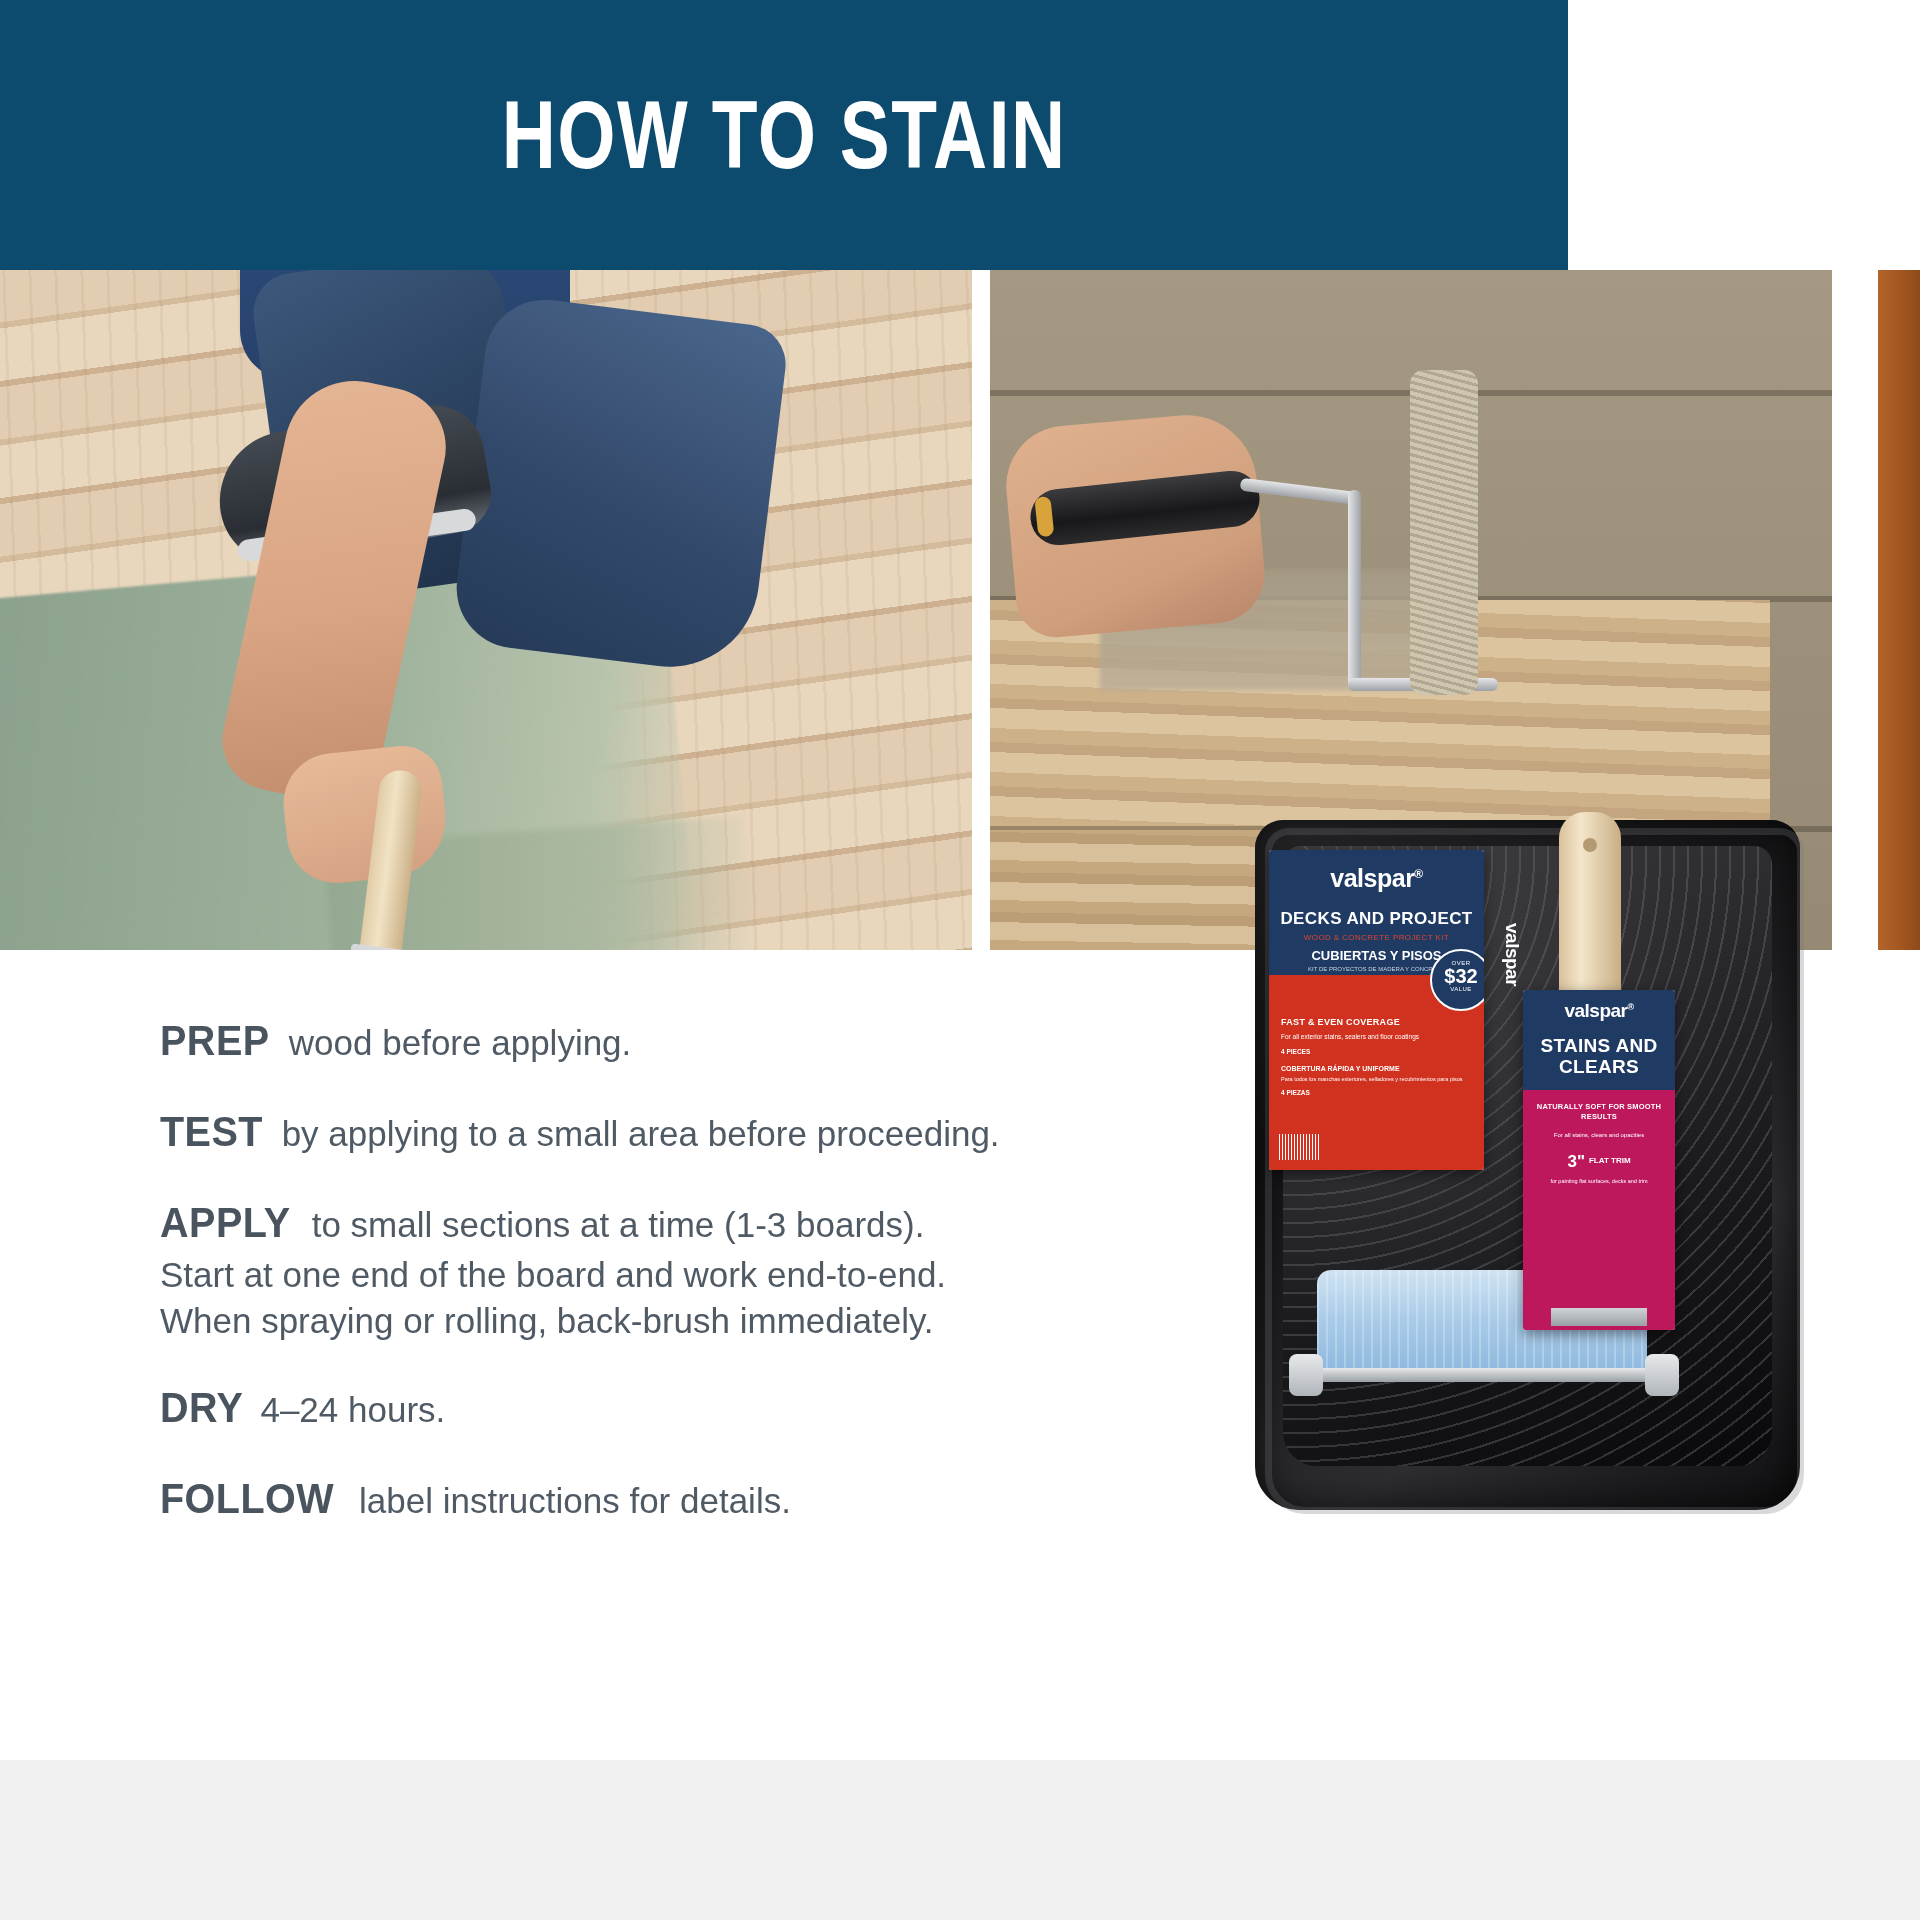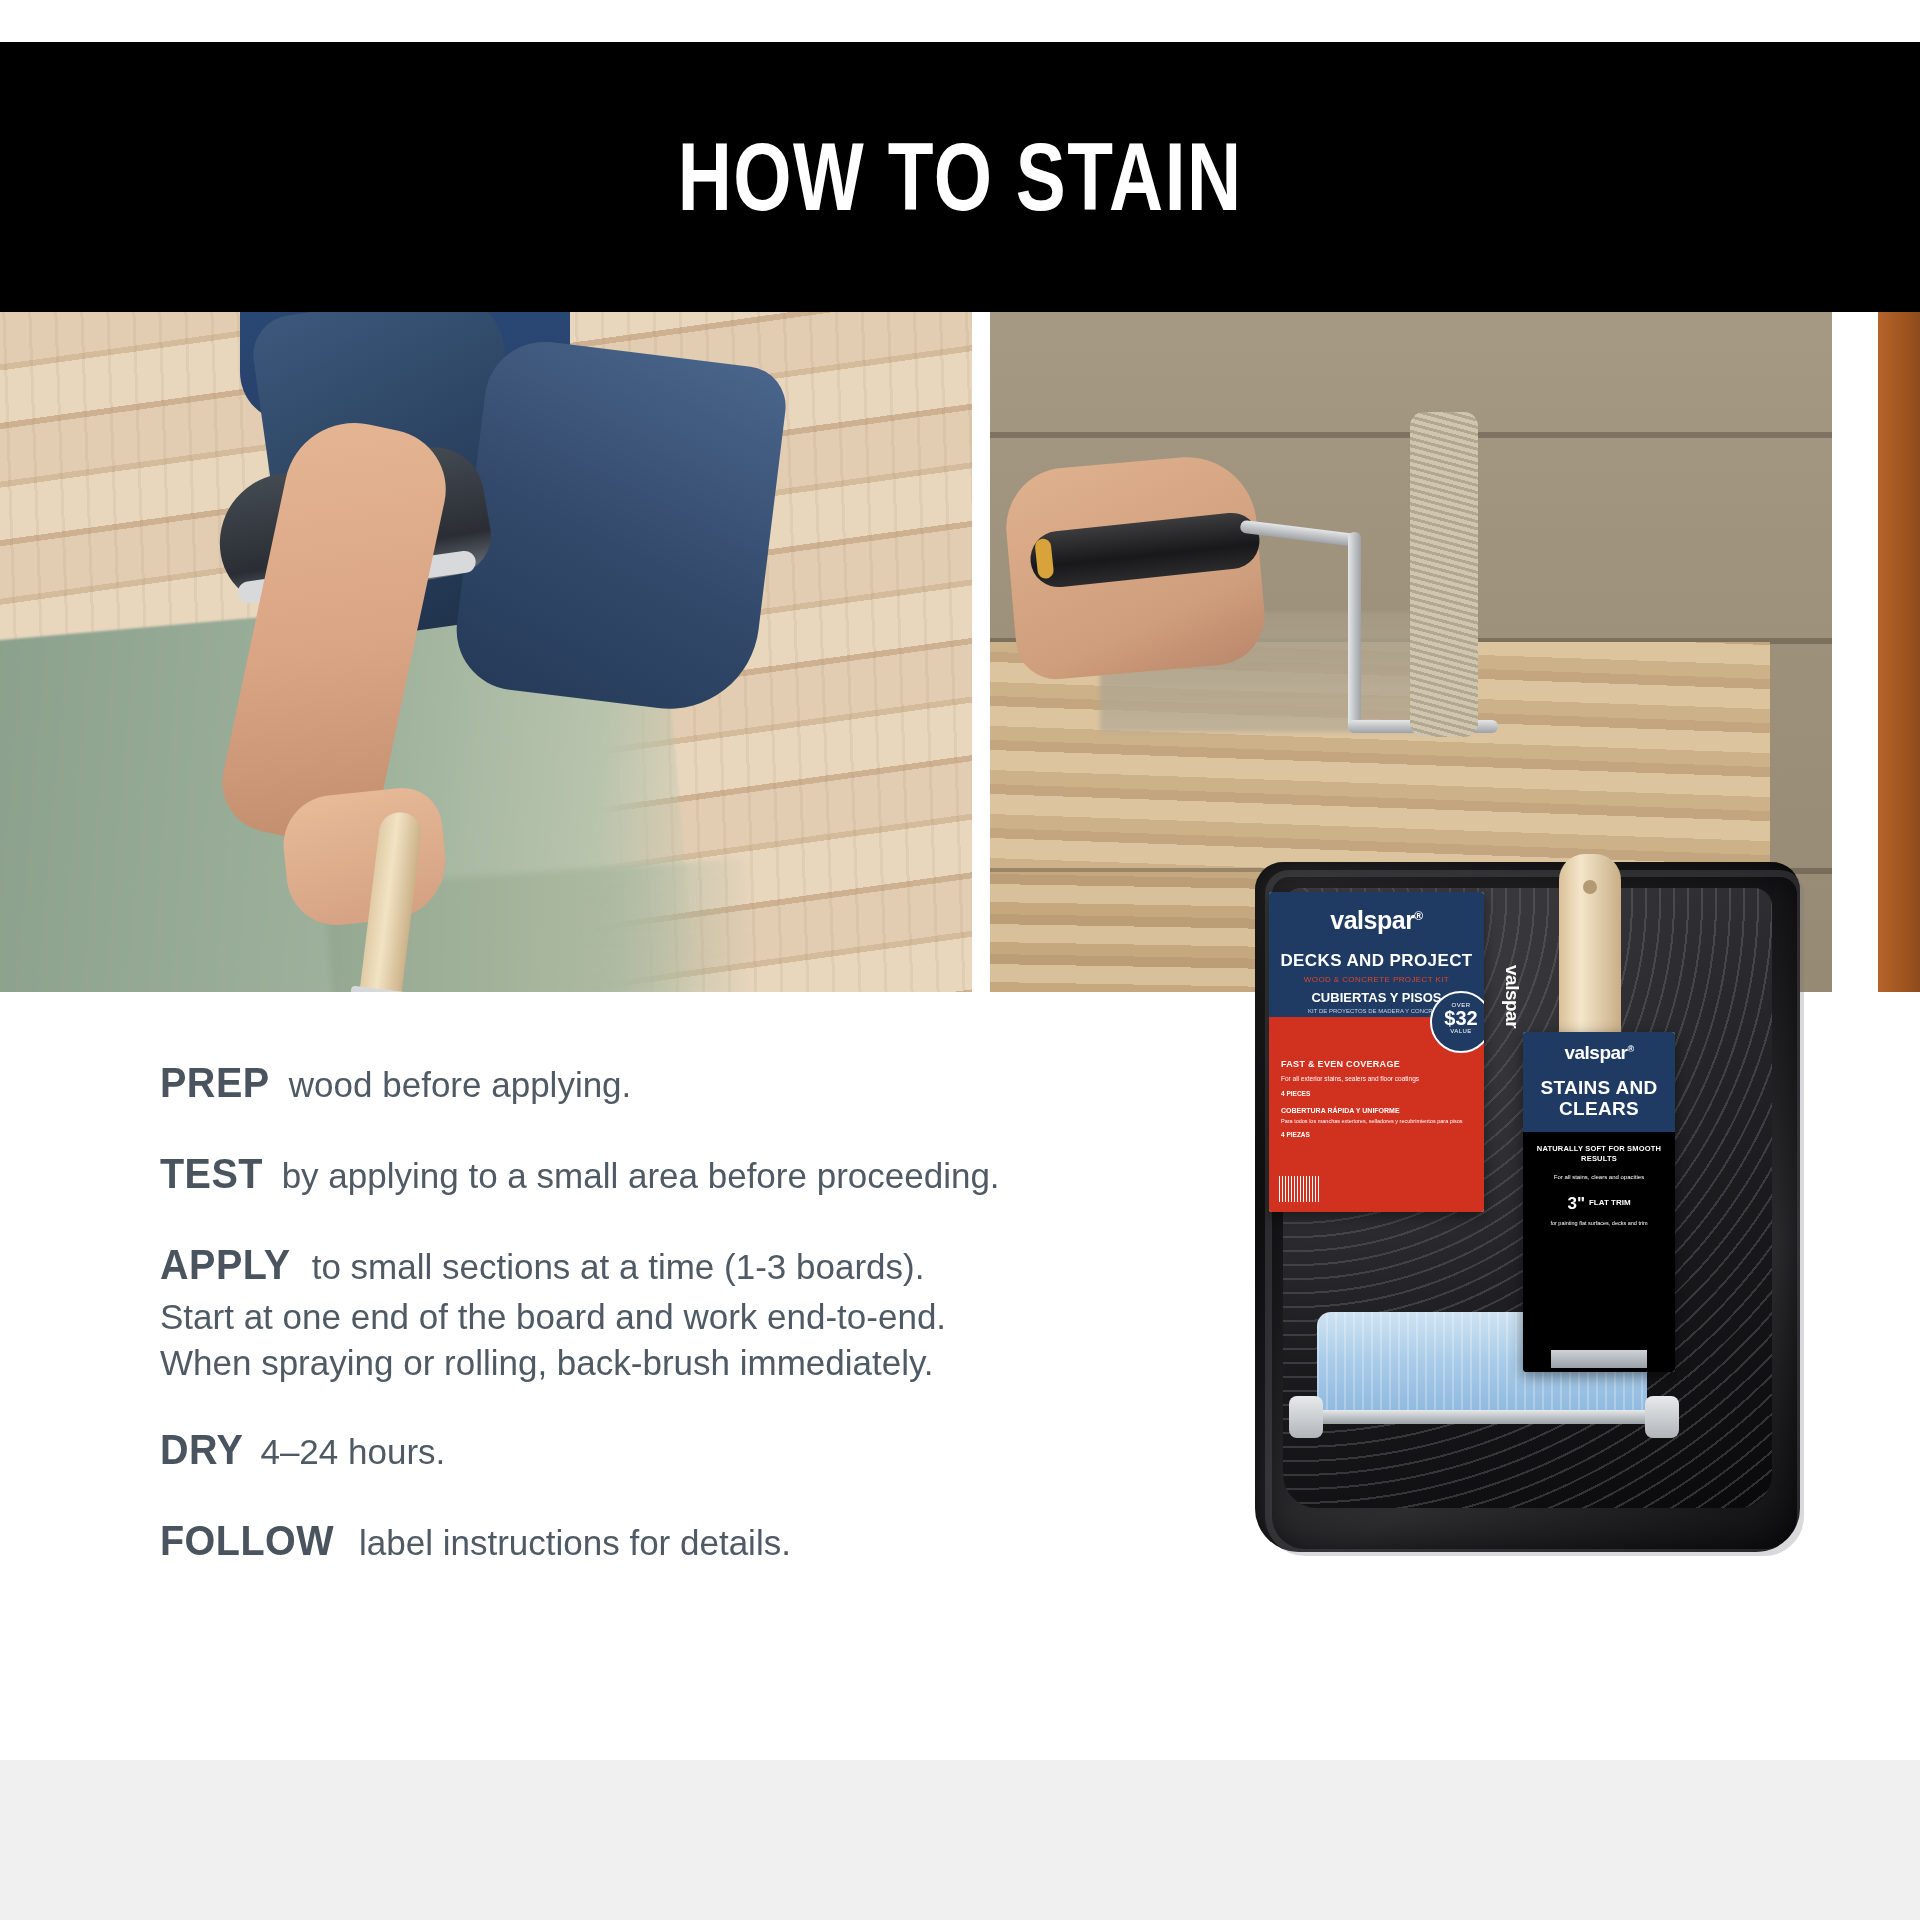--- a/index.html
+++ b/index.html
@@ -10,28 +10,27 @@
   body {
     width: 1920px;
     height: 1920px;
     font-family: "Liberation Sans", sans-serif;
     overflow: hidden;
     position: relative;
   }
 
   
   .header {
-    width: 1920px;
+    width: 1568px;
     height: 270px;
-    background: #000000;
+    background: #0c4a6e;
     display: flex;
     align-items: center;
     justify-content: center;
     box-sizing: border-box;
-    margin-top: 42px;
   }
   .header-title {
     color: #ffffff;
     font-size: 96px;
     font-weight: bold;
     letter-spacing: 2px;
     transform: scaleX(0.78);
     transform-origin: center;
     white-space: nowrap;
     font-family: "Liberation Sans", sans-serif;
@@ -593,21 +592,21 @@
   .cs-top {
     background: #1f3a63;
     color: #fff;
     text-align: center;
     padding: 10px 6px 12px 6px;
   }
   .cs-logo { font-size: 19px; font-weight: bold; letter-spacing: -0.5px; }
   .cs-logo .reg { font-size: 9px; vertical-align: super; }
   .cs-h1 { font-size: 19px; font-weight: bold; line-height: 1.1; margin-top: 14px; letter-spacing: 0.3px; }
   .cs-bottom {
-    background: #000000;
+    background: #be185d;
     color: #fff;
     text-align: center;
     padding: 12px 8px 10px 8px;
     height: 100%;
     box-sizing: border-box;
   }
   .cs-soft { font-size: 7.5px; font-weight: bold; line-height: 1.4; letter-spacing: 0.2px; }
   .cs-for { font-size: 6px; line-height: 1.5; margin-top: 8px; }
   .cs-size-row { display: flex; align-items: center; justify-content: center; margin-top: 12px; gap: 4px; }
   .cs-size { font-size: 17px; font-weight: bold; }

